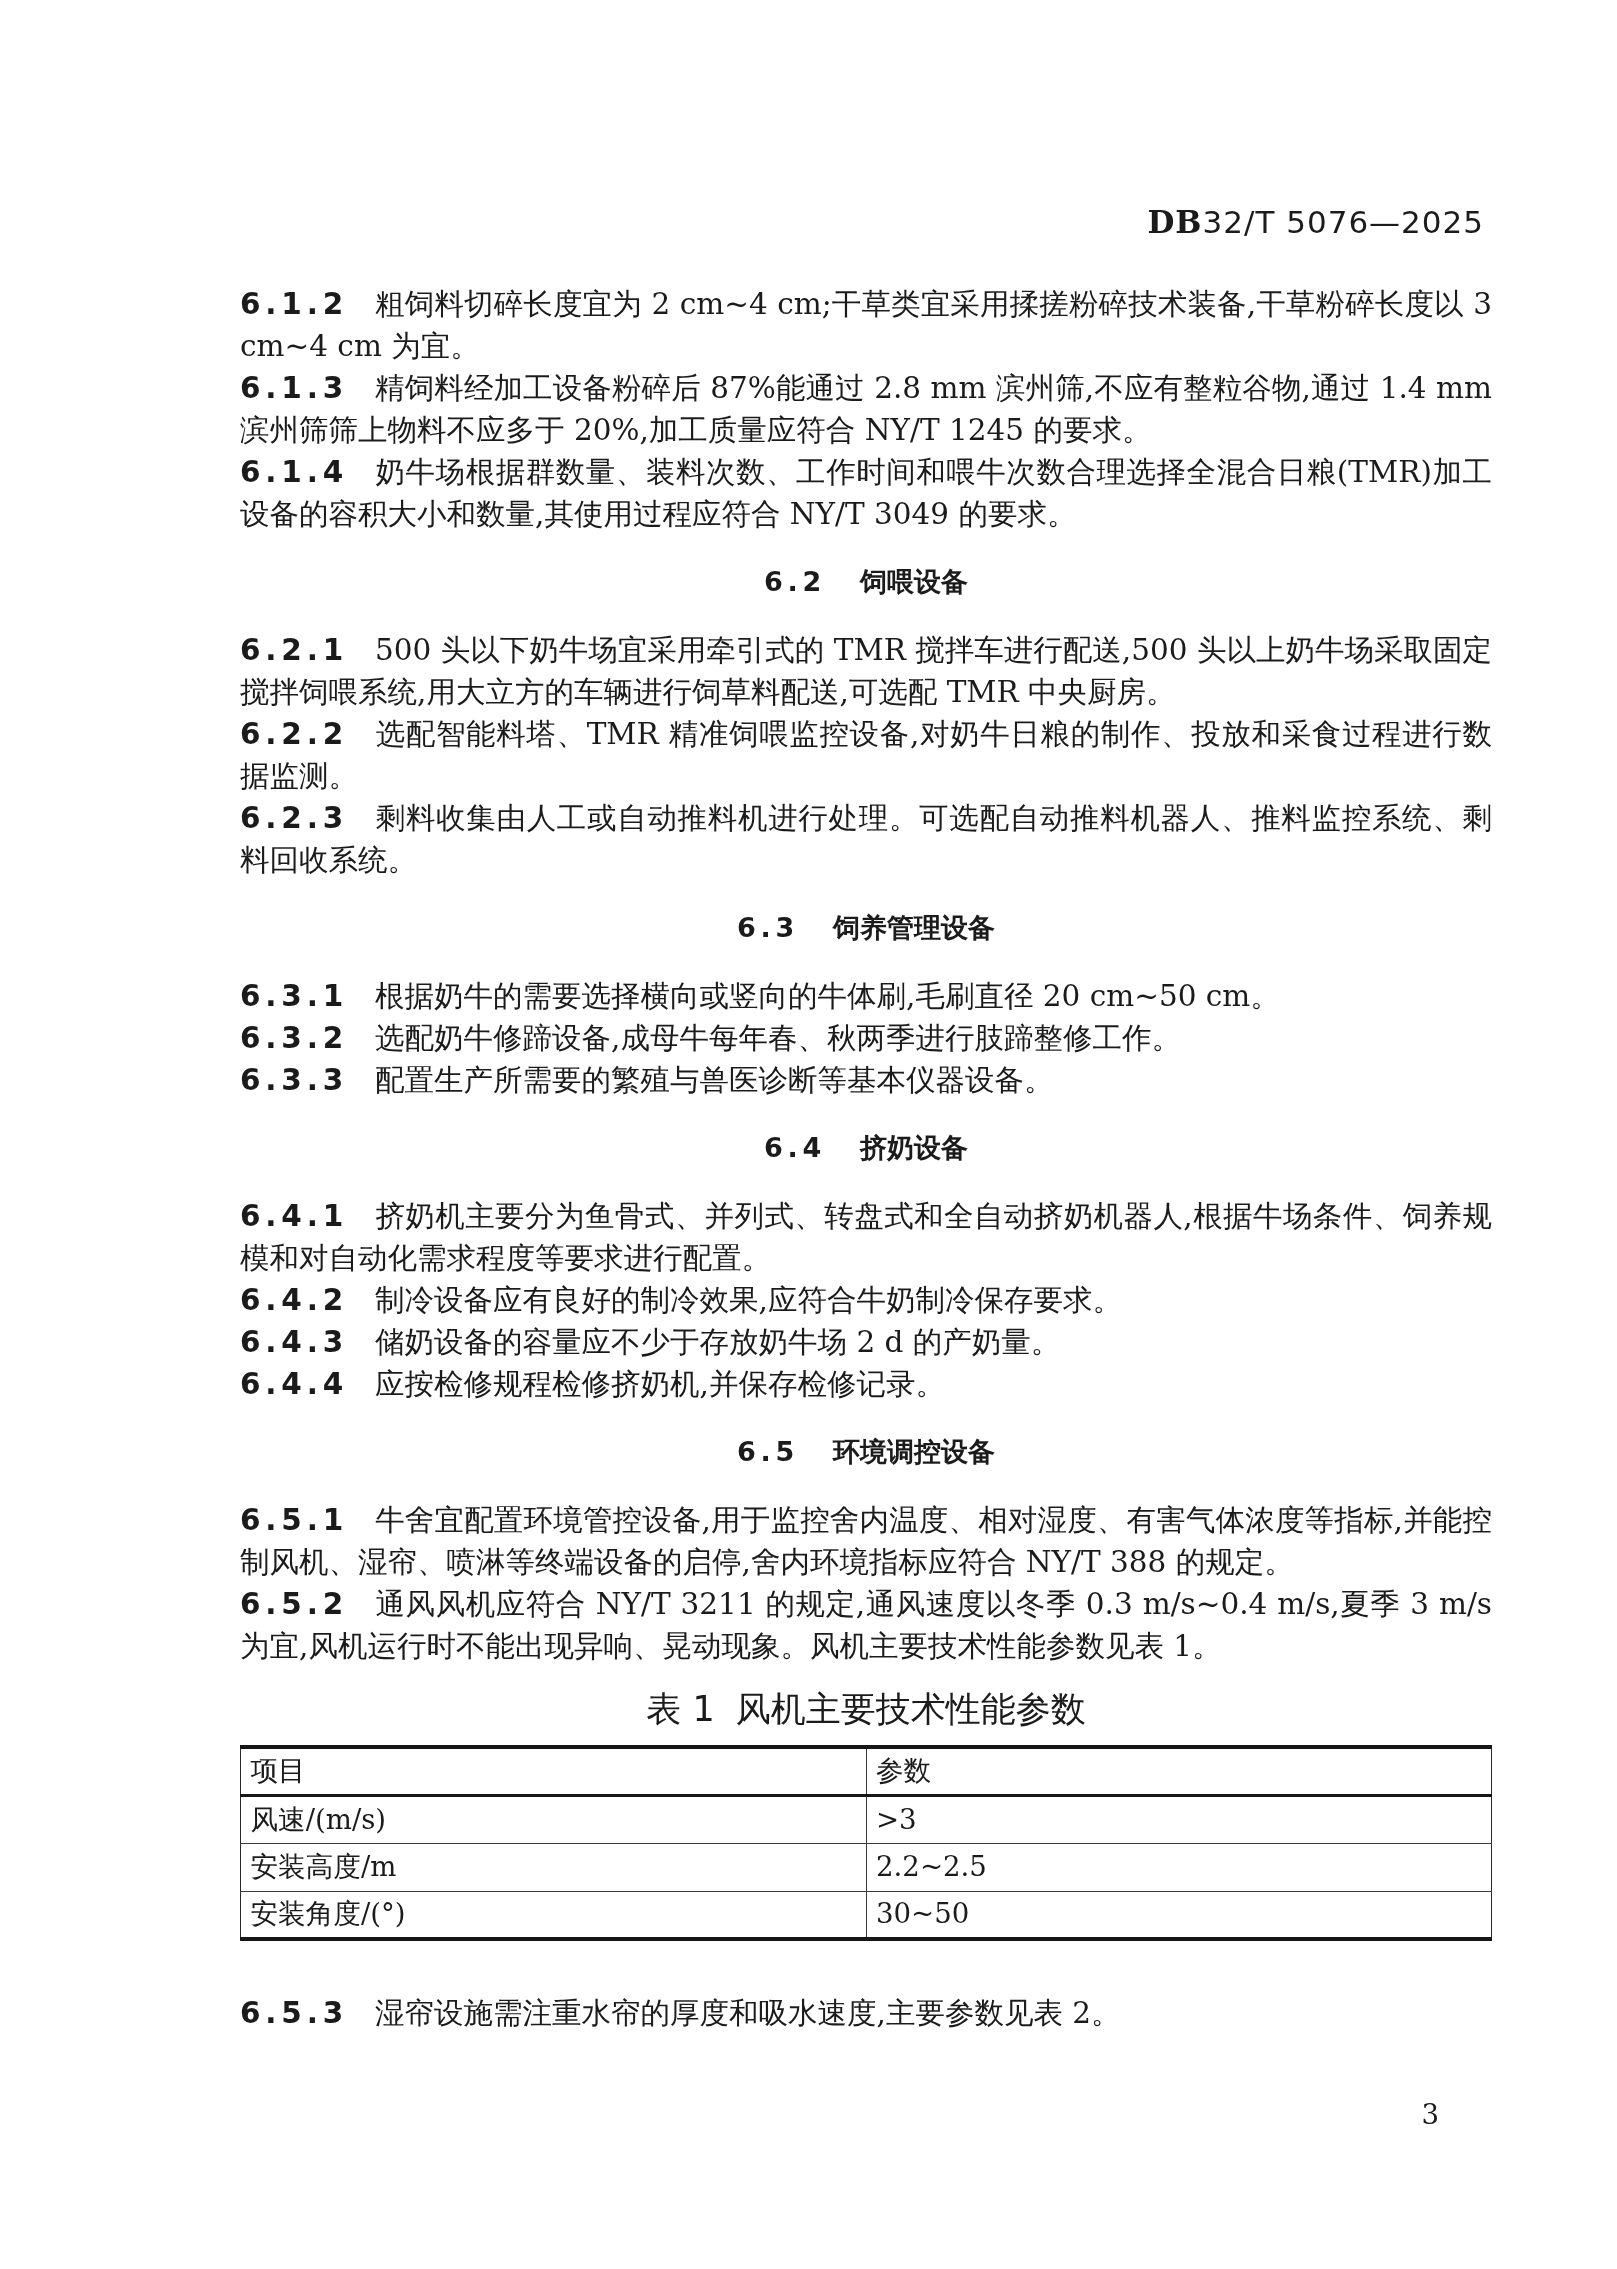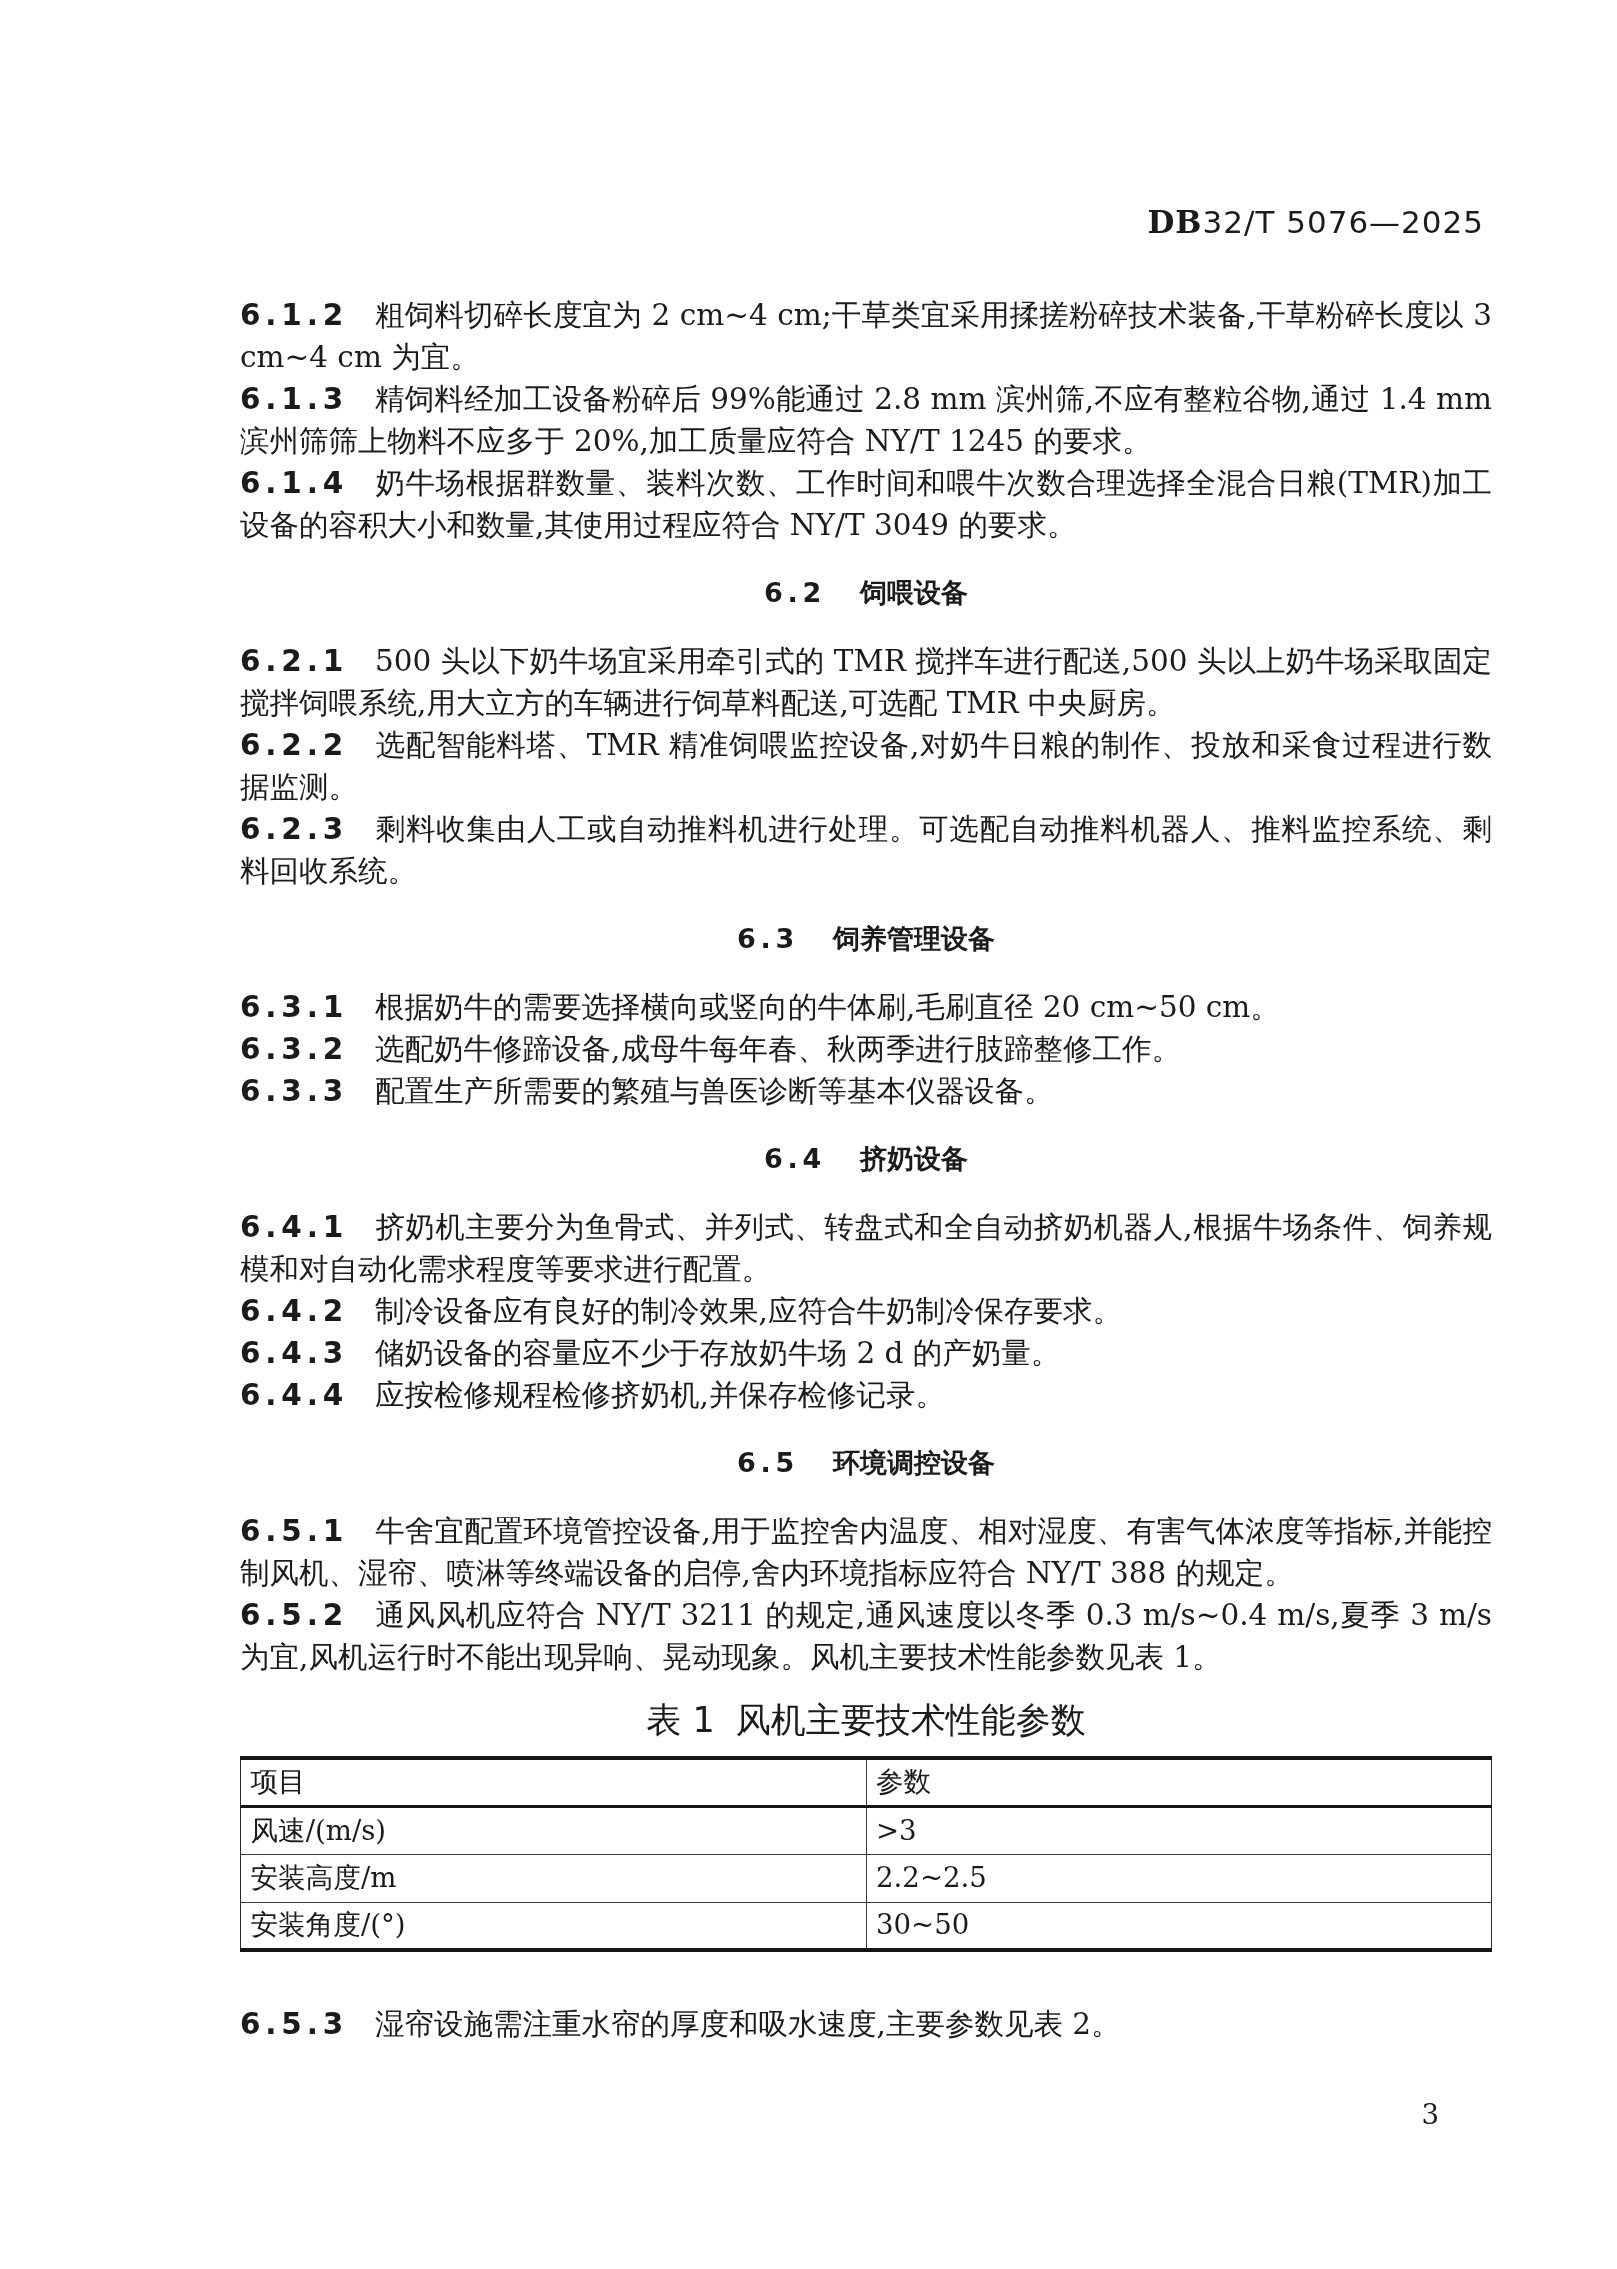--- a/index.html
+++ b/index.html
@@ -26,21 +26,21 @@
   .doc-number .db {
     font-weight: 700;
     font-family: "DejaVu Serif", "Liberation Serif", serif;
   }
   .doc-number .rest {
     font-family: "DejaVu Sans", "Liberation Sans", sans-serif;
     font-weight: 400;
   }
   .content {
     position: absolute;
-    left: 214px; top: 294px;
+    left: 214px; top: 283px;
     width: 1252px;
     font-size: 29.5px;
     line-height: 42px;
     text-align: justify;
   }
   .para { margin: 0; }
   .num {
     font-family: "DejaVu Sans", "Liberation Sans", sans-serif;
     font-weight: 700;
     letter-spacing: 4.8px;
@@ -96,21 +96,21 @@
 <body>
 
 <div class="page">
 
   <div class="doc-number"><span class="db">DB</span><span class="rest">32/T 5076—2025</span></div>
 
   <div class="content">
 
     <p class="para"><span class="num">6.1.2</span><span>粗饲料切碎长度宜为 2 cm~4 cm;干草类宜采用揉搓粉碎技术装备,干草粉碎长度以 3 cm~4 cm 为宜。</span></p>
 
-    <p class="para"><span class="num">6.1.3</span><span>精饲料经加工设备粉碎后 99%能通过 2.8 mm 滨州筛,不应有整粒谷物,通过 1.4 mm 滨州筛筛上物料不应多于 20%,加工质量应符合 NY/T 1245 的要求。</span></p>
+    <p class="para"><span class="num">6.1.3</span><span>精饲料经加工设备粉碎后 87%能通过 2.8 mm 滨州筛,不应有整粒谷物,通过 1.4 mm 滨州筛筛上物料不应多于 20%,加工质量应符合 NY/T 1245 的要求。</span></p>
 
     <p class="para"><span class="num">6.1.4</span><span>奶牛场根据群数量、装料次数、工作时间和喂牛次数合理选择全混合日粮(TMR)加工设备的容积大小和数量,其使用过程应符合 NY/T 3049 的要求。</span></p>
 
     <h3 class="heading"><span class="num">6.2</span><span>饲喂设备</span></h3>
 
     <p class="para"><span class="num">6.2.1</span><span>500 头以下奶牛场宜采用牵引式的 TMR 搅拌车进行配送,500 头以上奶牛场采取固定搅拌饲喂系统,用大立方的车辆进行饲草料配送,可选配 TMR 中央厨房。</span></p>
 
     <p class="para"><span class="num">6.2.2</span><span>选配智能料塔、TMR 精准饲喂监控设备,对奶牛日粮的制作、投放和采食过程进行数据监测。</span></p>
 
     <p class="para"><span class="num">6.2.3</span><span>剩料收集由人工或自动推料机进行处理。可选配自动推料机器人、推料监控系统、剩料回收系统。</span></p>

